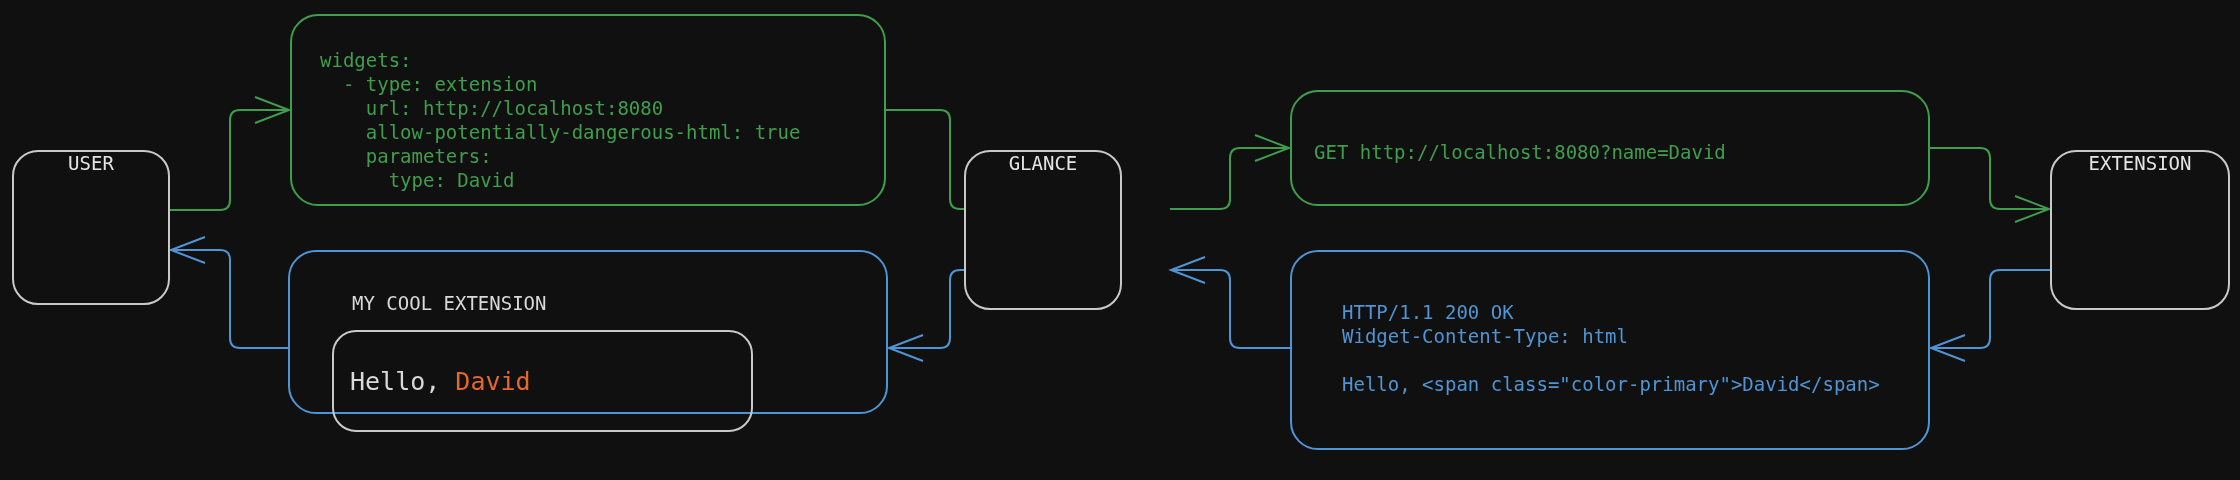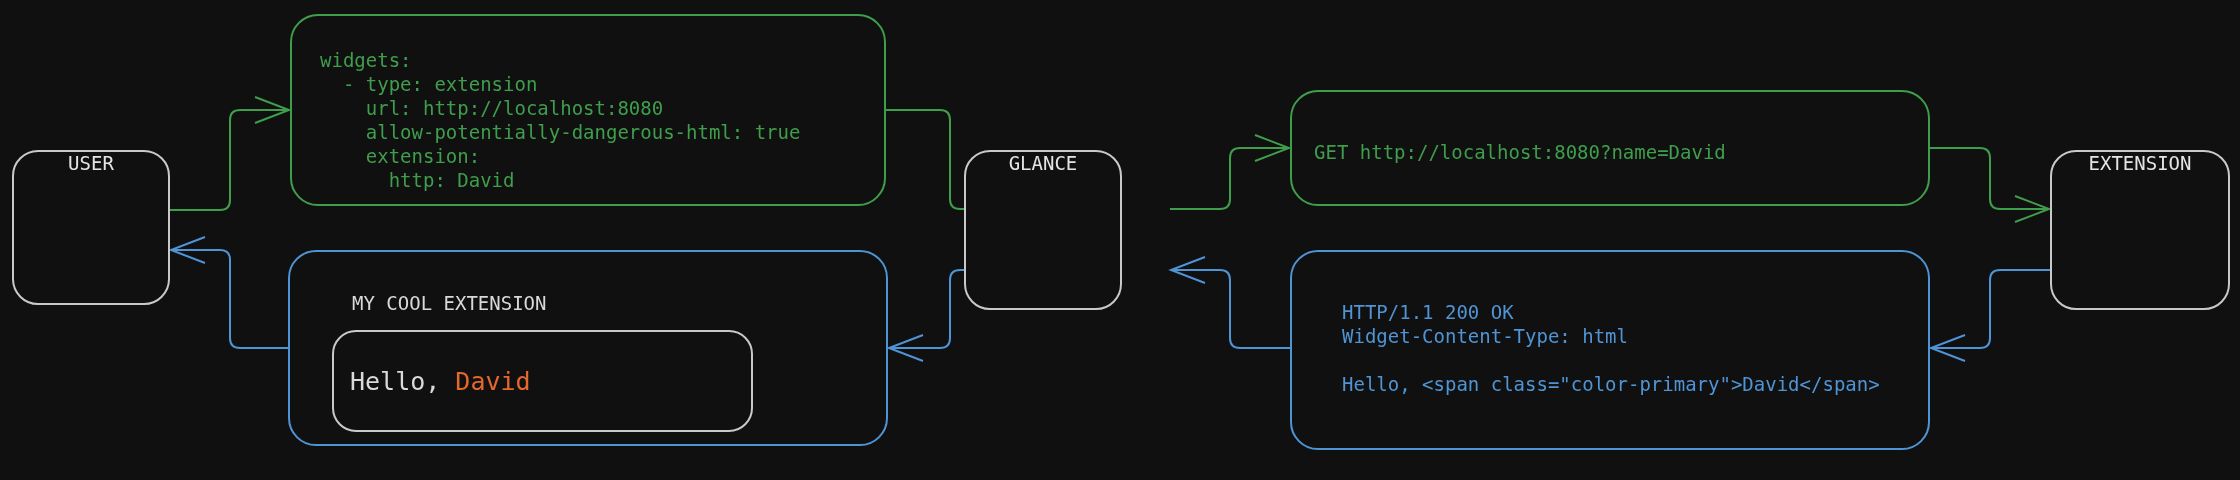--- a/index.html
+++ b/index.html
@@ -40,21 +40,21 @@
   #node-glance    { left: 964px; top: 150px; width: 158px; height: 160px; }
   #node-extension { left: 2050px; top: 150px; width: 180px; height: 160px; }
 
   .box { position: absolute; box-sizing: border-box; border-radius: 28px; background: var(--bg); }
   .green-box { border: 2px solid var(--green); }
   .blue-box  { border: 2px solid var(--blue); }
 
   .config   { left: 290px;  top: 14px;  width: 596px; height: 192px; padding: 24px 0 0 28px; }
   .request  { left: 1290px; top: 90px;  width: 640px; height: 116px; display: flex; align-items: center; padding-left: 22px; }
   .response { left: 1290px; top: 250px; width: 640px; height: 200px; padding: 40px 0 0 50px; }
-  .widget   { left: 288px;  top: 250px; width: 600px; height: 196px; }
+  .widget   { left: 288px;  top: 250px; width: 600px; height: 164px; }
 
   .code { font-size: 19px; line-height: 24px; white-space: pre; margin-top: 8px; }
   .green-text { color: var(--green); }
   .blue-text  { color: var(--blue); }
 
   .widget-title {
     position: absolute; left: 62px; top: 40px;
     color: var(--text-light); font-size: 19px; white-space: pre;
   }
   .greeting-box {
@@ -113,21 +113,21 @@
 
   <div class="node" id="node-glance">
     <span>GLANCE</span>
   </div>
 
   <div class="node" id="node-extension">
     <span>EXTENSION</span>
   </div>
 
   <div class="box green-box config">
-    <div class="code green-text"><div>widgets:</div><div>  - type: extension</div><div>    url: http://localhost:8080</div><div>    allow-potentially-dangerous-html: true</div><div>    extension:</div><div>      http: David</div></div>
+    <div class="code green-text"><div>widgets:</div><div>  - type: extension</div><div>    url: http://localhost:8080</div><div>    allow-potentially-dangerous-html: true</div><div>    parameters:</div><div>      type: David</div></div>
   </div>
 
   <div class="box green-box request">
     <div class="code green-text">GET http://localhost:8080?name=David</div>
   </div>
 
   <div class="box blue-box response">
     <div class="code blue-text"><div>HTTP/1.1 200 OK</div><div>Widget-Content-Type: html</div><div>&nbsp;</div><div>Hello, &lt;span class="color-primary"&gt;David&lt;/span&gt;</div></div>
   </div>
 

